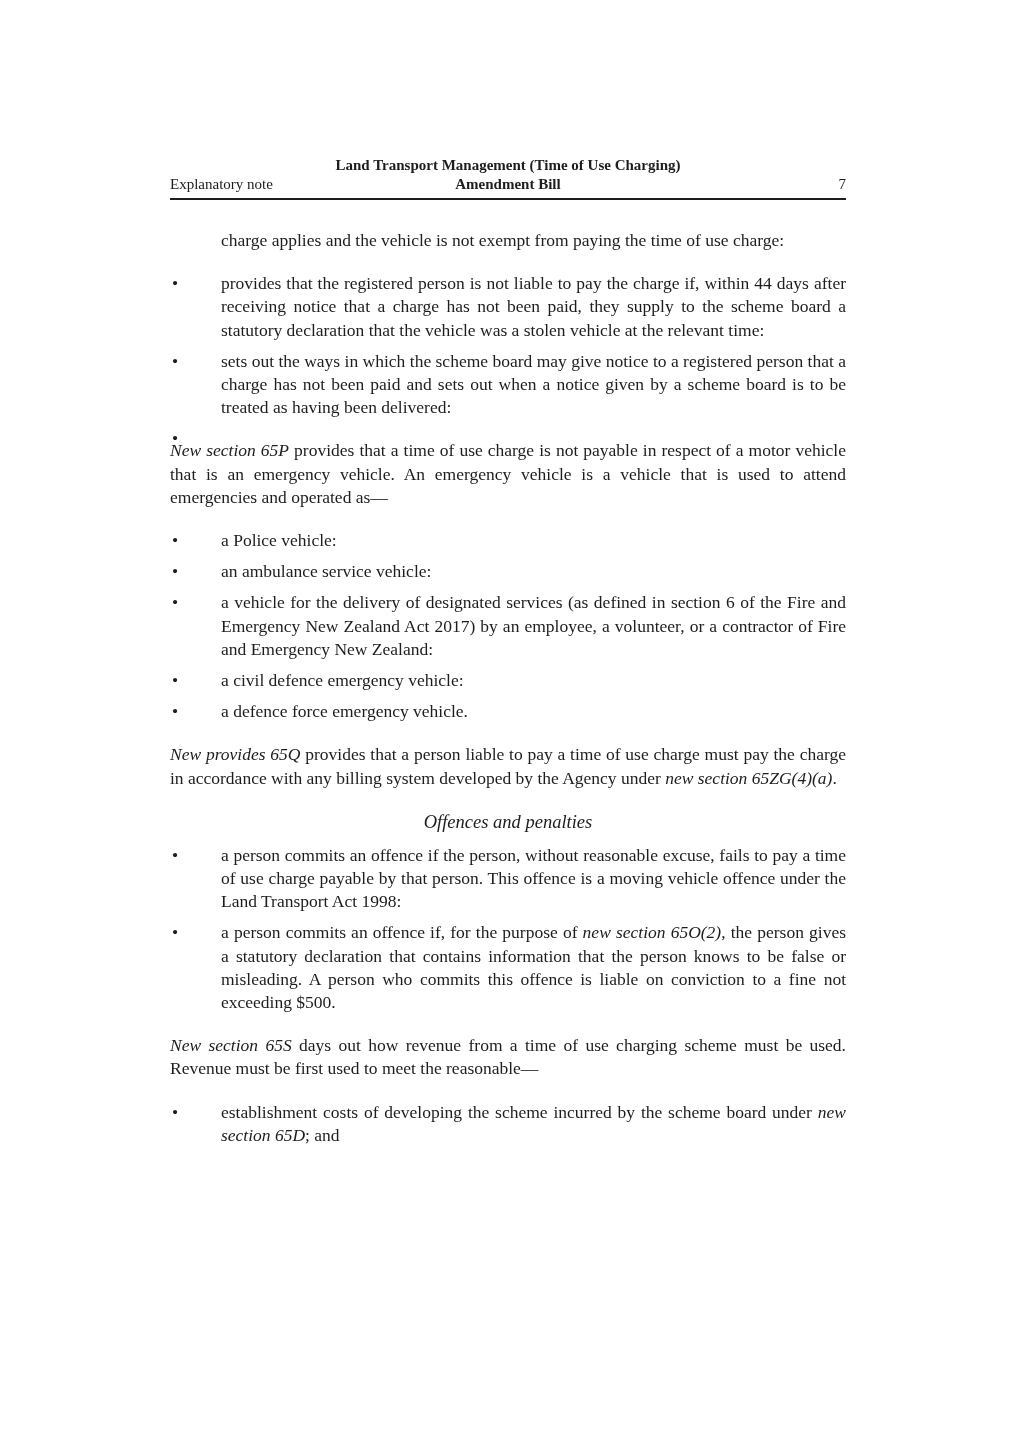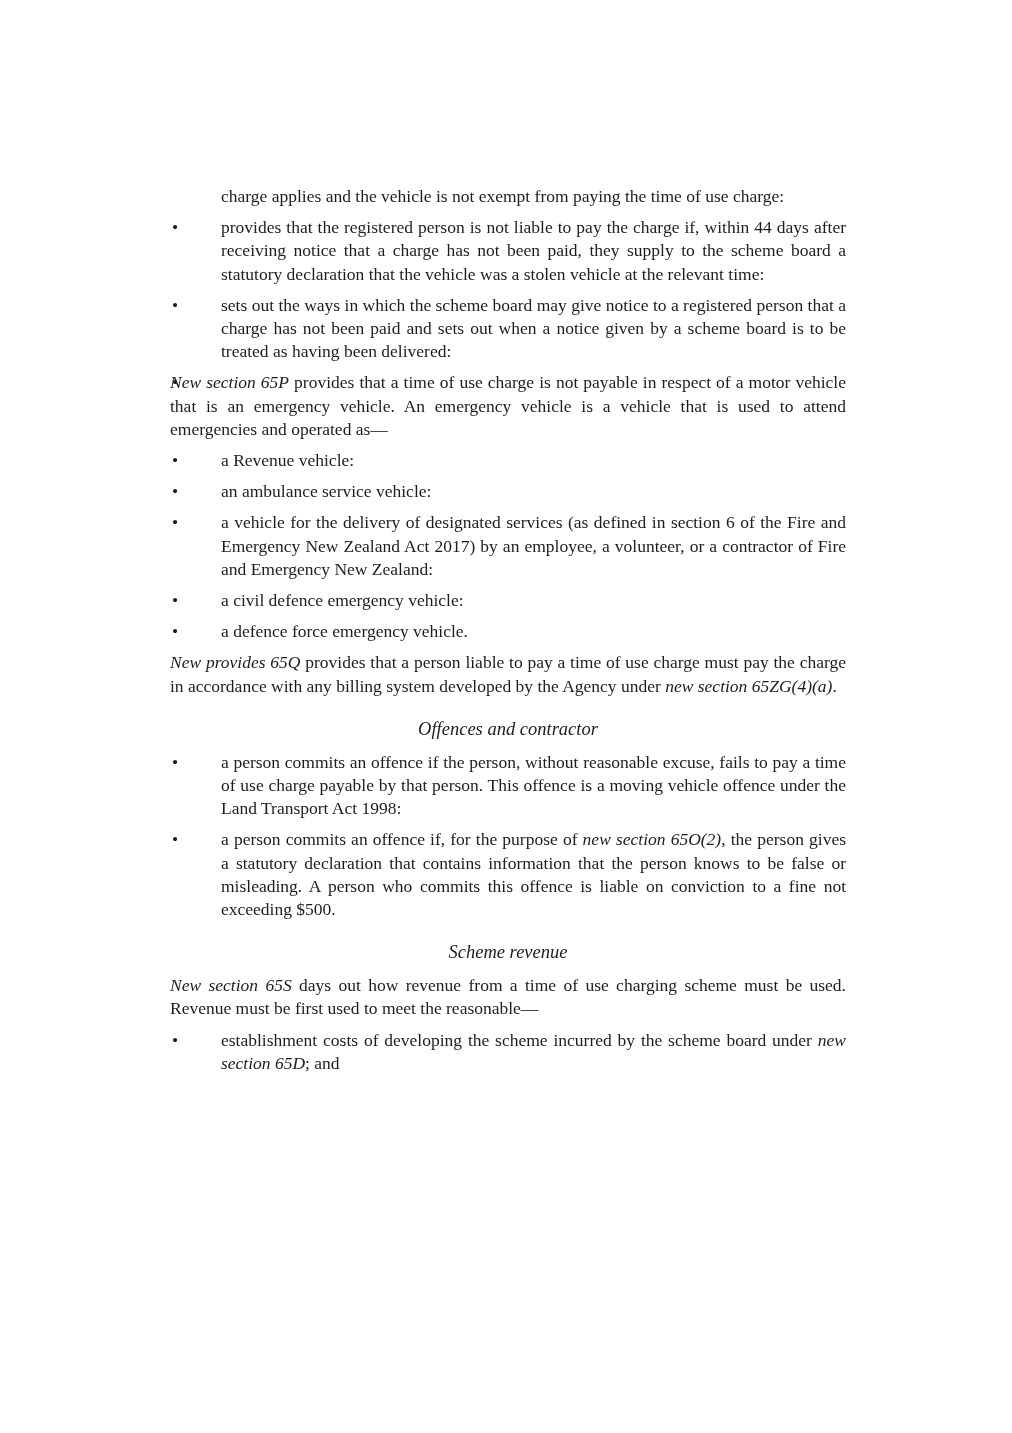--- a/index.html
+++ b/index.html
@@ -39,21 +39,21 @@
     border-top: 2px solid #1d1d1d;
     margin: 4px 0 0 0;
     height: 0;
   }
   .document-body {
     padding-top: 29px;
     font-size: 17.5px;
     line-height: 23.2px;
   }
   .para {
-    margin: 8px 0;
+    margin: 20px 0;
     text-align: justify;
   }
   .para.continuation {
     margin-top: 0;
     padding-left: 51px;
   }
   .bullet-item {
     position: relative;
     padding-left: 51px;
     margin: 8px 0;
@@ -73,35 +73,43 @@
     margin: 19px 0 10px 0;
   }
   i { font-style: italic; }
 </style>
 </head>
 <body>
 
 <div class="page">
   <div class="content">
 
+    <div class="page-header">
+      <div class="running-head-title">Land Transport Management (Time of Use Charging)</div>
+      <div class="running-head-row">
+        <span class="rh-left">Explanatory note</span>
+        <span class="rh-center">Amendment Bill</span>
+        <span class="rh-right">7</span>
+      </div>
+      <hr class="header-rule">
+    </div>
 
     <div class="document-body">
         <p class="para continuation"><span>charge applies and the vehicle is not exempt from paying the time of use charge:</span></p>
         <div class="bullet-item"><span class="bullet-marker">•</span><span class="bullet-text"><span>provides that the registered person is not liable to pay the charge if, within 44 days after receiving notice that a charge has not been paid, they supply to the scheme board a statutory declaration that the vehicle was a stolen vehicle at the relevant time:</span></span></div>
         <div class="bullet-item"><span class="bullet-marker">•</span><span class="bullet-text"><span>sets out the ways in which the scheme board may give notice to a registered person that a charge has not been paid and sets out when a notice given by a scheme board is to be treated as having been delivered:</span></span></div>
         <div class="bullet-item"><span class="bullet-marker">•</span></div>
         <p class="para"><i>New section 65P</i><span> provides that a time of use charge is not payable in respect of a motor vehicle that is an emergency vehicle. An emergency vehicle is a vehicle that is used to attend emergencies and operated as—</span></p>
-        <div class="bullet-item"><span class="bullet-marker">•</span><span class="bullet-text"><span>a Revenue vehicle:</span></span></div>
+        <div class="bullet-item"><span class="bullet-marker">•</span><span class="bullet-text"><span>a Police vehicle:</span></span></div>
         <div class="bullet-item"><span class="bullet-marker">•</span><span class="bullet-text"><span>an ambulance service vehicle:</span></span></div>
         <div class="bullet-item"><span class="bullet-marker">•</span><span class="bullet-text"><span>a vehicle for the delivery of designated services (as defined in section 6 of the Fire and Emergency New Zealand Act 2017) by an employee, a volunteer, or a contractor of Fire and Emergency New Zealand:</span></span></div>
         <div class="bullet-item"><span class="bullet-marker">•</span><span class="bullet-text"><span>a civil defence emergency vehicle:</span></span></div>
         <div class="bullet-item"><span class="bullet-marker">•</span><span class="bullet-text"><span>a defence force emergency vehicle.</span></span></div>
         <p class="para"><i>New provides 65Q</i><span> provides that a person liable to pay a time of use charge must pay the charge in accordance with any billing system developed by the Agency under </span><i>new section 65ZG(4)(a)</i><span>.</span></p>
-        <h2 class="crosshead"><span>Offences and contractor</span></h2>
+        <h2 class="crosshead"><span>Offences and penalties</span></h2>
         <div class="bullet-item"><span class="bullet-marker">•</span><span class="bullet-text"><span>a person commits an offence if the person, without reasonable excuse, fails to pay a time of use charge payable by that person. This offence is a moving vehicle offence under the Land Transport Act 1998:</span></span></div>
         <div class="bullet-item"><span class="bullet-marker">•</span><span class="bullet-text"><span>a person commits an offence if, for the purpose of </span><i>new section 65O(2)</i><span>, the person gives a statutory declaration that contains information that the person knows to be false or misleading. A person who commits this offence is liable on conviction to a fine not exceeding $500.</span></span></div>
-        <h2 class="crosshead"><span>Scheme revenue</span></h2>
         <p class="para"><i>New section 65S</i><span> days out how revenue from a time of use charging scheme must be used. Revenue must be first used to meet the reasonable—</span></p>
         <div class="bullet-item"><span class="bullet-marker">•</span><span class="bullet-text"><span>establishment costs of developing the scheme incurred by the scheme board under </span><i>new section 65D</i><span>; and</span></span></div>
       </div>
 
   </div>
 </div>
 
 </body></html>

